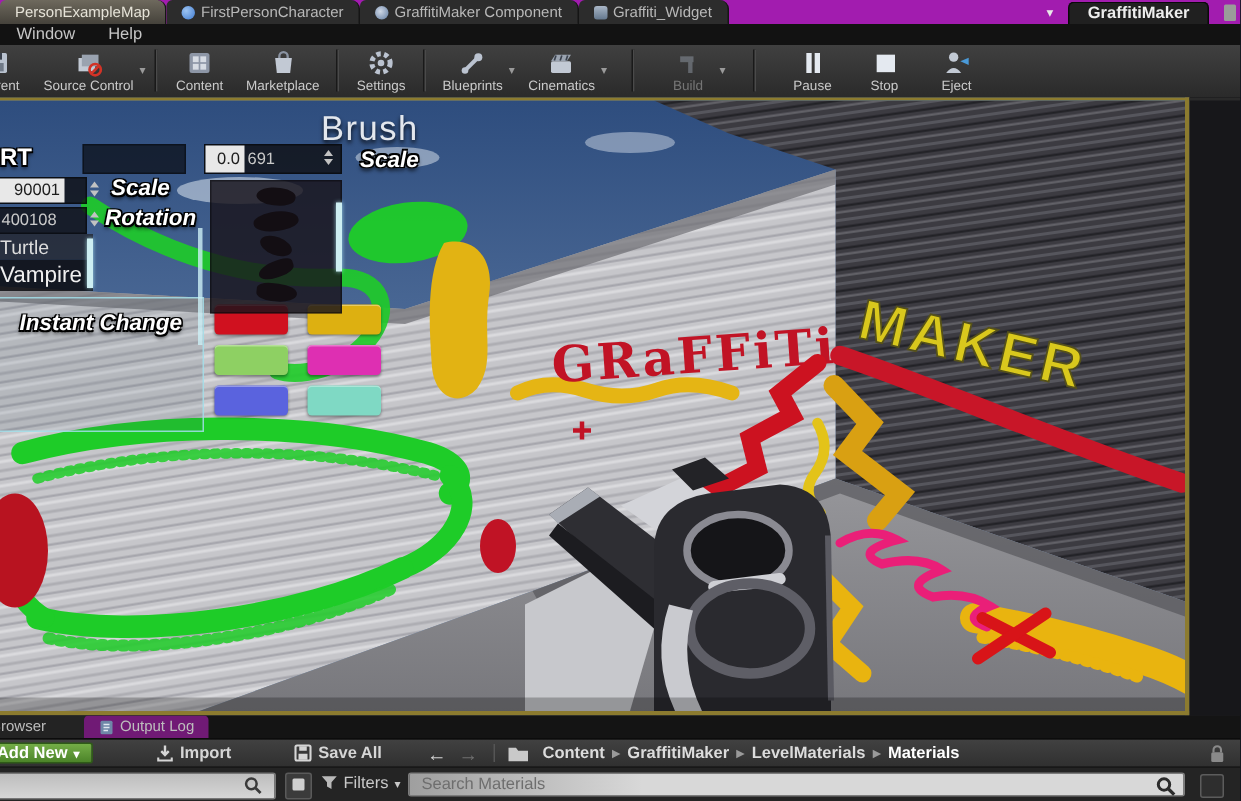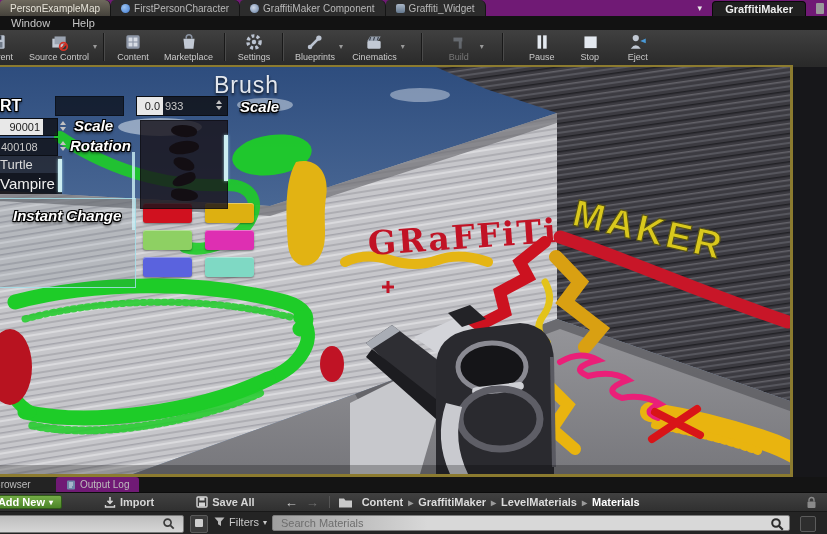--- a/index.html
+++ b/index.html
@@ -1,19 +1,19 @@
 <!DOCTYPE html>
 <html><head>
 <meta charset="utf-8">
 <style>
   html,body{margin:0;padding:0;background:#000;}
   #app{position:relative;width:827px;height:534px;background:#1a1a1a;overflow:hidden;
        font-family:"Liberation Sans",sans-serif;-webkit-font-smoothing:antialiased;}
   
-  .tabbar{position:absolute;left:0;top:0;width:827px;height:16px;background:#701a75;display:flex;align-items:stretch;}
+  .tabbar{position:absolute;left:0;top:0;width:827px;height:16px;background:#a21caf;display:flex;align-items:stretch;}
   .ttab{display:flex;align-items:center;gap:4px;padding:0 10px;font-size:10px;color:#b8b8b8;
         background:#2c2c2c;border-right:1px solid #151515;border-radius:4px 6px 0 0;white-space:nowrap;}
   .ttab.first{background:linear-gradient(#6e695d,#45423b);color:#e6e3d8;}
   .tico{width:9px;height:9px;border-radius:50%;flex:0 0 auto;}
   .tico.blue{background:radial-gradient(circle at 35% 35%,#9cc4f2,#3f7ad0);}
   .tico.comp{background:radial-gradient(circle at 40% 40%,#cfd8e6,#5f7ba0);}
   .tico.widget{border-radius:2px;background:linear-gradient(#a9b6c6,#64788e);}
   .tabbar-right{margin-left:auto;display:flex;align-items:center;gap:10px;padding-right:3px;}
   .caret{font-size:9px;color:#e8e8e8;}
   .app-title{background:#202020;border:1px solid #090909;border-bottom:none;border-radius:4px 4px 0 0;
@@ -365,21 +365,21 @@
         <div class="sw" style="background:#d0111f"></div>
         <div class="sw" style="background:#ddb011"></div>
         <div class="sw" style="background:#8ed063"></div>
         <div class="sw" style="background:#de2fb2"></div>
         <div class="sw" style="background:#5a63de"></div>
         <div class="sw" style="background:#7fd9c4"></div>
       </div>
 
       <div class="spin" style="left:136px;top:29px;width:90px;height:18px;">
         <div class="chip" style="width:20px;">0.0</div>
-        <div class="rest">933</div>
+        <div class="rest">691</div>
       </div>
       <div class="spin-arrows" style="left:215px;top:33px;"></div>
       <div class="hudlbl" style="left:240px;top:31px;">Scale</div>
 
       <div class="brush-list">
         <div class="blob" style="width:26px;height:12px;border-radius:60% 40% 55% 45%;transform:rotate(8deg);"></div>
         <div class="blob" style="width:30px;height:13px;border-radius:45% 60% 40% 55%;transform:rotate(-10deg);"></div>
         <div class="blob" style="width:22px;height:12px;border-radius:50%;transform:rotate(20deg);"></div>
         <div class="blob" style="width:24px;height:11px;border-radius:65% 35% 50% 50%;transform:rotate(-18deg);"></div>
         <div class="blob" style="width:27px;height:12px;border-radius:40% 55% 60% 45%;transform:rotate(6deg);"></div>

